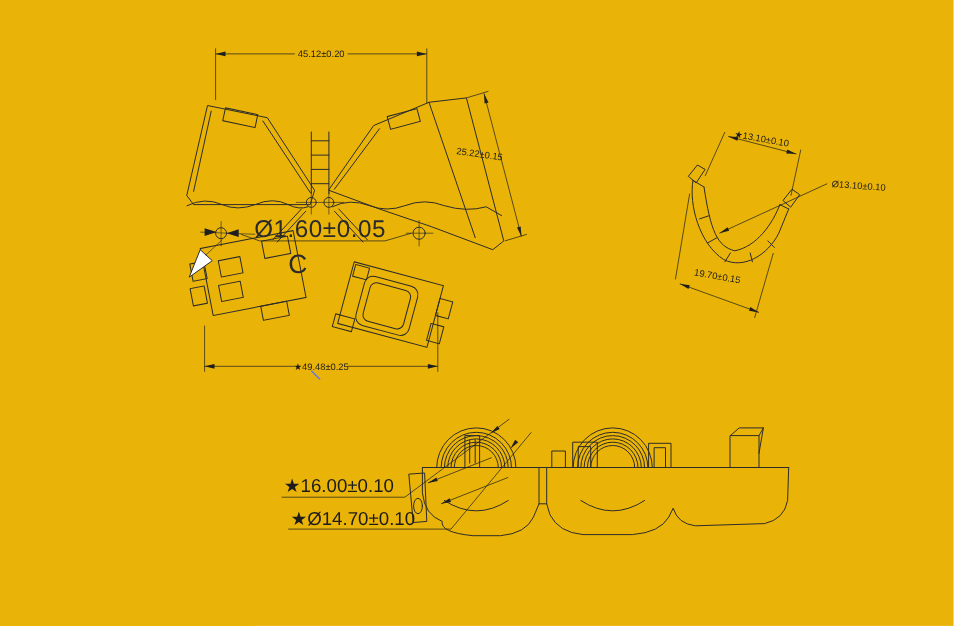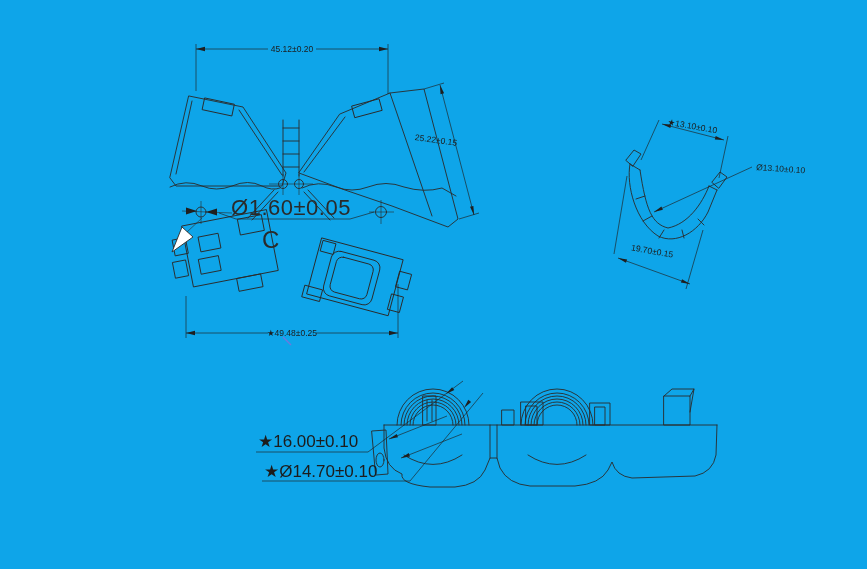--- a/index.html
+++ b/index.html
@@ -1,19 +1,19 @@
 <!DOCTYPE html>
 <html><head>
 <meta charset="utf-8">
 <style>
   html,body{margin:0;padding:0;background:#ffffff;}
   .canvas{
     position:relative;
     width:867px;height:569px;
-    background:#0ea5e9;
+    background:#eab308;
     overflow:hidden;
     font-family:"Liberation Sans","DejaVu Sans",sans-serif;
   }
   svg{display:block;}
   .part{stroke:#2a2a2a;stroke-width:0.9;fill:none;stroke-linejoin:round;stroke-linecap:round;}
   .thin{stroke:#2a2a2a;stroke-width:0.6;fill:none;}
   .dim{stroke:#1f1f1f;stroke-width:0.65;fill:none;}
   .ah{fill:#1f1f1f;stroke:none;}
   .hollow{fill:#ffffff;stroke:#2a2a2a;stroke-width:0.9;}
   .dimtext{font-family:"Liberation Sans","DejaVu Sans",sans-serif;font-size:8.5px;fill:#1c1c1c;}

